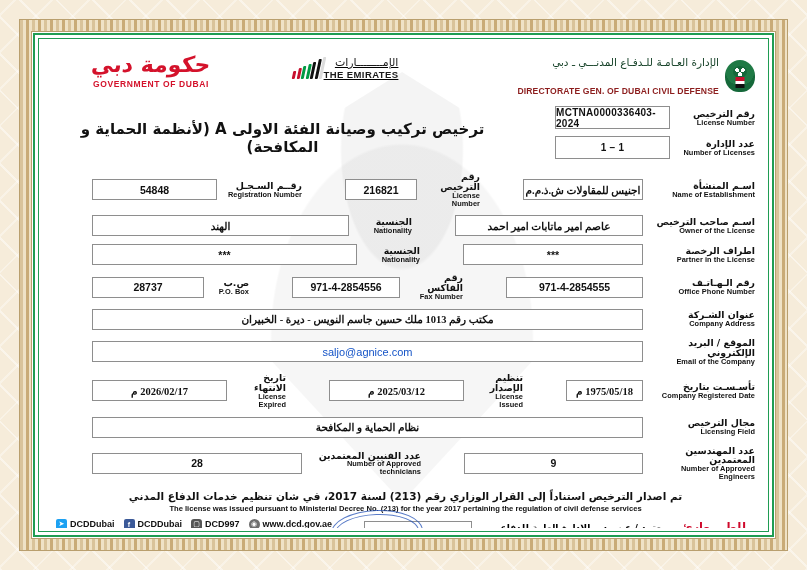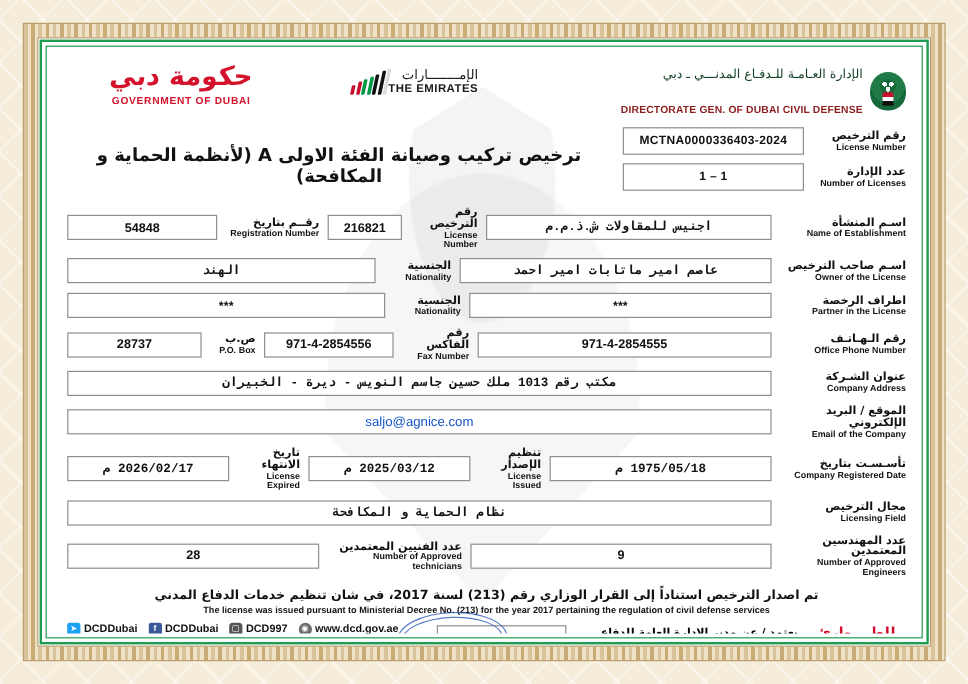--- a/index.html
+++ b/index.html
@@ -77,21 +77,21 @@
   
   .header { display:flex; align-items:flex-start; height: 62px; padding: 8px 6px 0 14px; }
   .logo-dubai { width: 190px; text-align:center; padding-top:4px; }
   .logo-dubai .ar {
     font-family:"DejaVu Sans", sans-serif; color:#d4122b; font-size:22px;
     direction:rtl; line-height:1; letter-spacing:-1px; font-weight:bold;
     transform: skewX(-6deg);
   }
   .logo-dubai .en { color:#d4122b; font-size:8.5px; font-weight:bold; letter-spacing:.6px; margin-top:3px; }
 
-  .logo-emirates { width: 200px; display:flex; align-items:center; justify-content:center; gap:0; padding-top:6px; }
+  .logo-emirates { width: 200px; display:flex; align-items:center; justify-content:center; gap:0; padding-top:6px;text-decoration:underline; }
   .flagstrokes { display:flex; align-items:flex-end; height:22px; gap:1.5px; transform: skewX(-12deg); }
   .flagstrokes i { display:block; width:3px; border-radius:1px; }
   .em-text { text-align:right; }
   .em-text .ar { direction:rtl; font-size:11px; color:#1a1a1a; letter-spacing:1px; font-family:"DejaVu Sans",sans-serif;}
   .em-text .en { font-size:9.5px; font-weight:bold; color:#1a1a1a; letter-spacing:.4px; }
 
   .logo-dcd { flex:1; display:flex; align-items:center; justify-content:flex-end; gap:6px; padding:6px 4px 0 0; }
   .dcd-text { text-align:right; }
   .dcd-text .ar { direction:rtl; font-size:10.5px; color:#123f25; font-family:"DejaVu Sans",sans-serif; letter-spacing:.3px;}
   .dcd-text .en { font-size:8.6px; font-weight:bold; color:#8c1d1d; letter-spacing:.15px; margin-top:18px;}
@@ -122,41 +122,41 @@
     font-family:"DejaVu Sans", sans-serif;
     font-size:15px; font-weight:bold; color:#111;
     padding-top:14px; padding-right:10px;
   }
   .title-fields { width: 236px; }
 
   
   .fbox {
     border:1px solid #8e8e8e; background:#fff; height:21px;
     display:flex; align-items:center; justify-content:center;
-    font-size:10.5px; font-weight:bold; color:#111;
+    font-size:10.5px; font-weight:bold; color:#111;margin-left:36px;
   }
   .fbox.tall { height:23px; }
   .lbl { text-align:right; line-height:1.05; flex:none; }
   .lbl .ar {
     direction:rtl; font-family:"DejaVu Sans",sans-serif;
     font-size:9.4px; font-weight:bold; color:#111; letter-spacing:.2px;
   }
   .lbl .en { font-size:7.4px; font-weight:bold; color:#111; letter-spacing:.05px; }
 
   .title-fields .tf-row { display:flex; align-items:center; gap:7px; margin-bottom:7px; }
   .title-fields .tf-row .fbox { flex:1; font-size:10px; letter-spacing:.3px; }
   .title-fields .lbl { width:78px; }
 
   
   .body { padding: 6px 10px 0 14px; }
   .row { display:flex; align-items:center; gap:7px; margin-bottom:8px; }
   .row .lbl.right { width:105px; order:99; }
   .val-wide { flex:1; }
 
-  .ar-val { direction:rtl; font-family:Liberation Mono, monospace; font-size:10.5px; }
+  .ar-val { direction:rtl; font-family:Liberation Serif, serif; font-size:10.5px; }
   .email-val { color:#1554c7; font-weight:normal; font-size:11px; }
 
   
   .decree { text-align:center; margin-top:9px; }
   .decree .ar { direction:rtl; font-family:"DejaVu Sans",sans-serif; font-size:10.5px; font-weight:bold; color:#111; }
   .decree .en { font-size:7.6px; font-weight:bold; color:#111; margin-top:2px; }
 
   
   .footer { display:flex; align-items:flex-start; padding: 6px 10px 0 14px; gap:8px; }
   .social-col { width: 300px; }
@@ -253,24 +253,24 @@
 
     <div class="body">
 
       <div class="row">
         <div class="lbl right">
           <div class="ar">اسـم المنشأة</div>
           <div class="en">Name of Establishment</div>
         </div>
         <div class="fbox" style="width:125px">54848</div>
         <div class="lbl" style="width:78px">
-          <div class="ar">رقــم بتاريخ</div>
+          <div class="ar">رقــم السـجـل</div>
           <div class="en">Registration Number</div>
         </div>
-        <div class="fbox" style="width:62px">216821</div>
+        <div class="fbox" style="width:72px">216821</div>
         <div class="lbl" style="width:56px">
           <div class="ar">رقم الترخيص</div>
           <div class="en">License Number</div>
         </div>
         <div class="fbox val-wide ar-val">اجنيس للمقاولات ش.ذ.م.م</div>
       </div>
 
       <div class="row">
         <div class="lbl right">
           <div class="ar">اسـم صاحب الترخيص</div>

